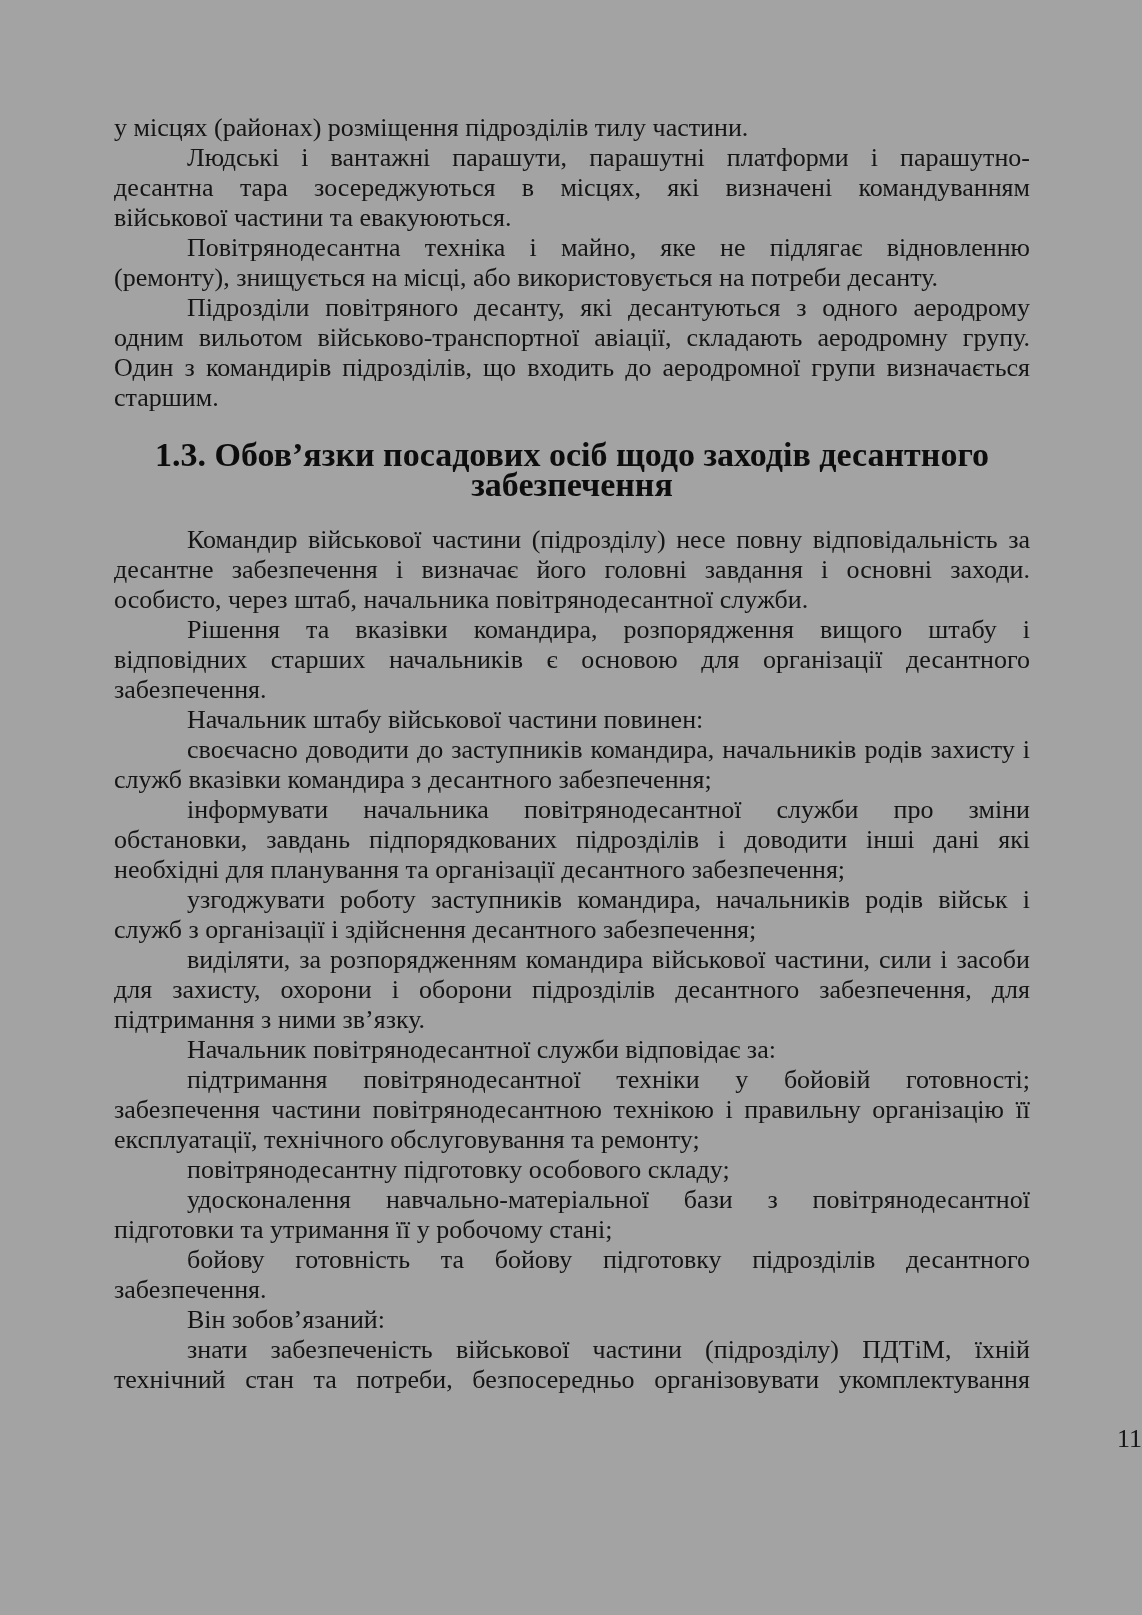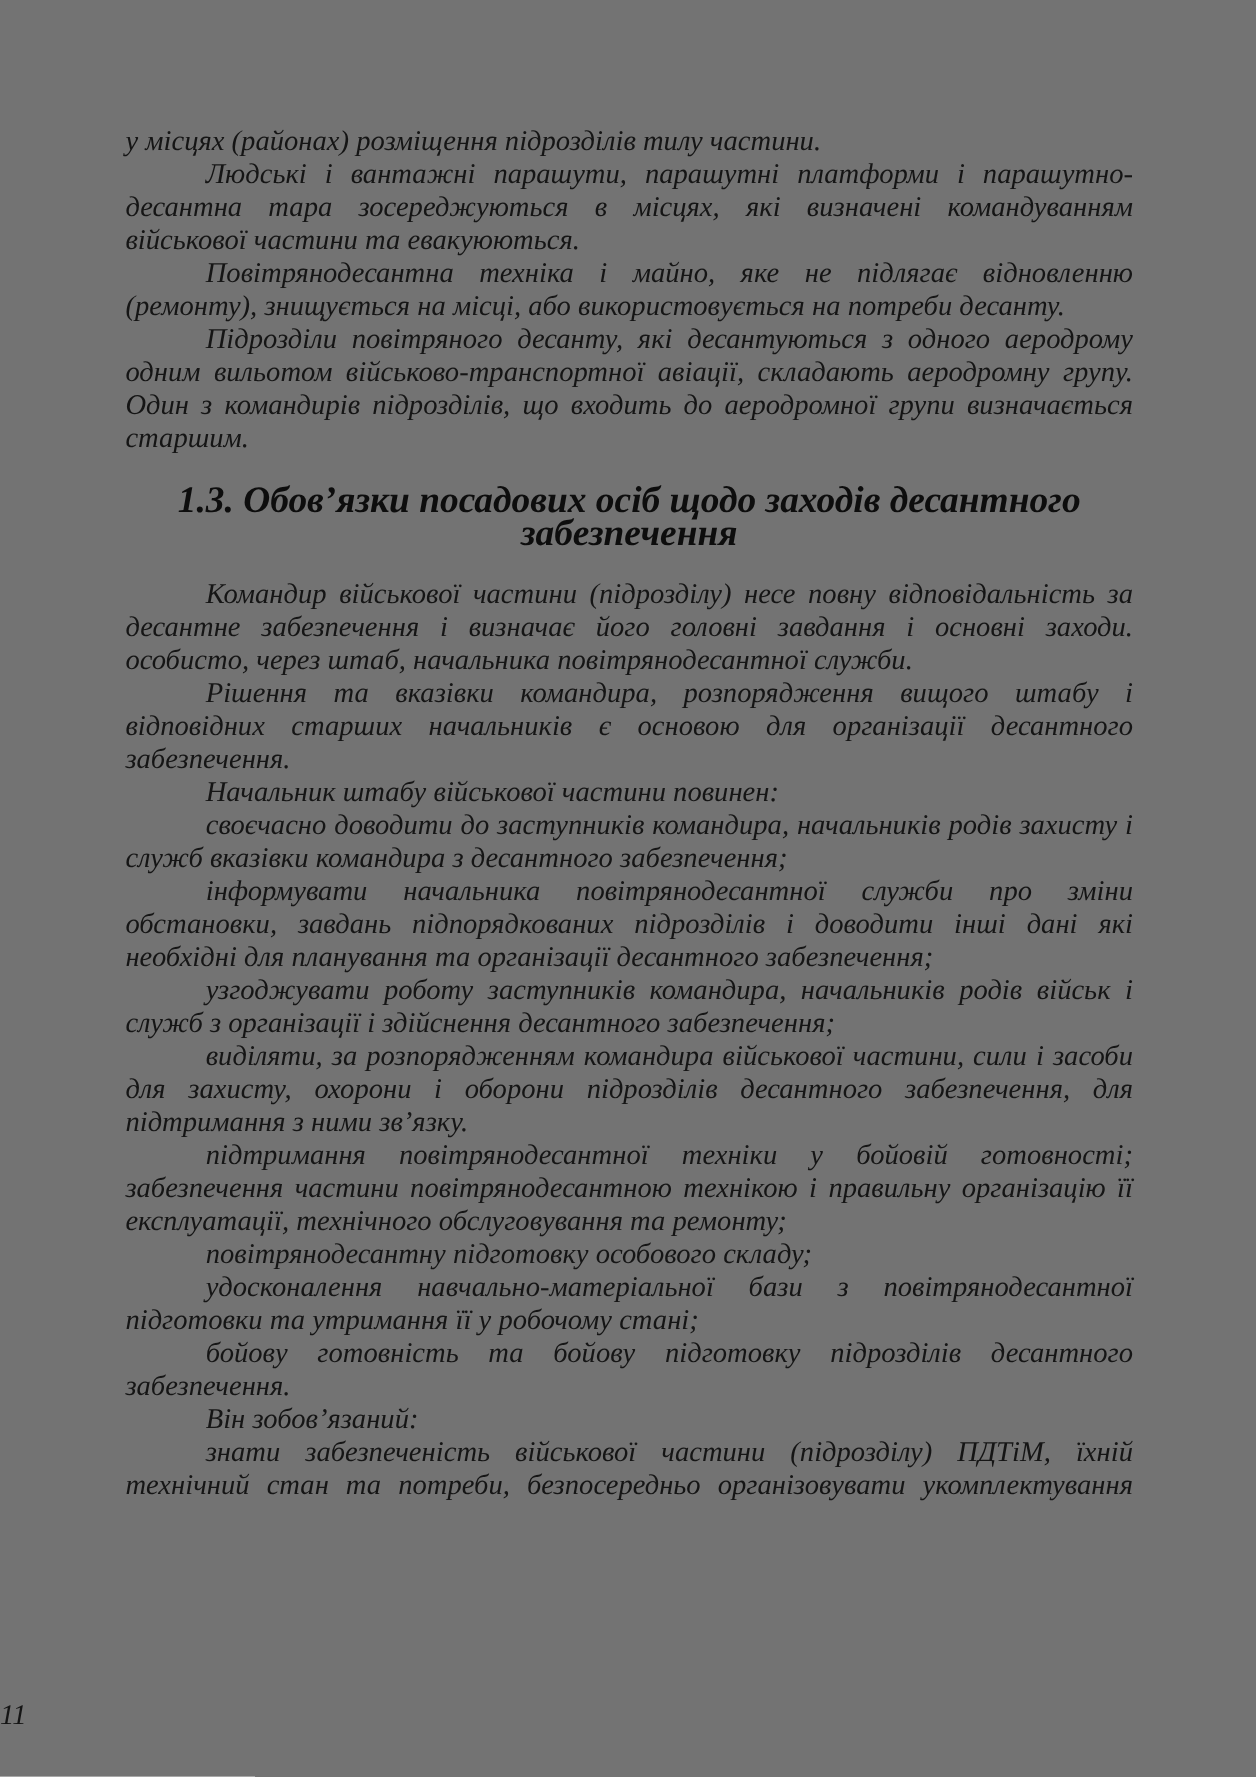--- a/index.html
+++ b/index.html
@@ -11,22 +11,21 @@
     width: 1142px;
     height: 1615px;
     position: relative;
     font-family: "Liberation Serif", "DejaVu Serif", serif;
     color: #151515;
     overflow: hidden;
   }
   .page {
     position: absolute;
     inset: 0;
-    background: #737373;
-    font-style: italic;
+    background: #a3a3a3;
   }
   .text-block {
     position: absolute;
     left: 114px;
     top: 113px;
     width: 916px;
   }
   .para {
     margin: 0;
     padding: 0;
@@ -48,24 +47,24 @@
     font-size: 34px;
     line-height: 30px;
     font-weight: bold;
     text-align: center;
     margin-top: 27px;
     margin-bottom: 25px;
     color: #0d0d0d;
   }
   .footer {
     position: absolute;
-    top: 1544px;
+    top: 1424px;
     left: 0;
     width: 100%;
-    text-align: left;
+    text-align: right;
   }
   .pagenum {
     font-size: 26px;
     line-height: 30px;
     color: #151515;
   }
 </style>
 </head>
 <body>
 
@@ -115,20 +114,23 @@
       <div class="para">
         <div class="line indent">узгоджувати роботу заступників командира, начальників родів військ і</div>
         <div class="line last">служб з організації і здійснення десантного забезпечення;</div>
       </div>
       <div class="para">
         <div class="line indent">виділяти, за розпорядженням командира військової частини, сили і засоби</div>
         <div class="line">для захисту, охорони і оборони підрозділів десантного забезпечення, для</div>
         <div class="line last">підтримання з ними зв’язку.</div>
       </div>
       <div class="para">
+        <div class="line indent last">Начальник повітрянодесантної служби відповідає за:</div>
+      </div>
+      <div class="para">
         <div class="line indent">підтримання повітрянодесантної техніки у бойовій готовності;</div>
         <div class="line">забезпечення частини повітрянодесантною технікою і правильну організацію її</div>
         <div class="line last">експлуатації, технічного обслуговування та ремонту;</div>
       </div>
       <div class="para">
         <div class="line indent last">повітрянодесантну підготовку особового складу;</div>
       </div>
       <div class="para">
         <div class="line indent">удосконалення навчально-матеріальної бази з повітрянодесантної</div>
         <div class="line last">підготовки та утримання її у робочому стані;</div>

